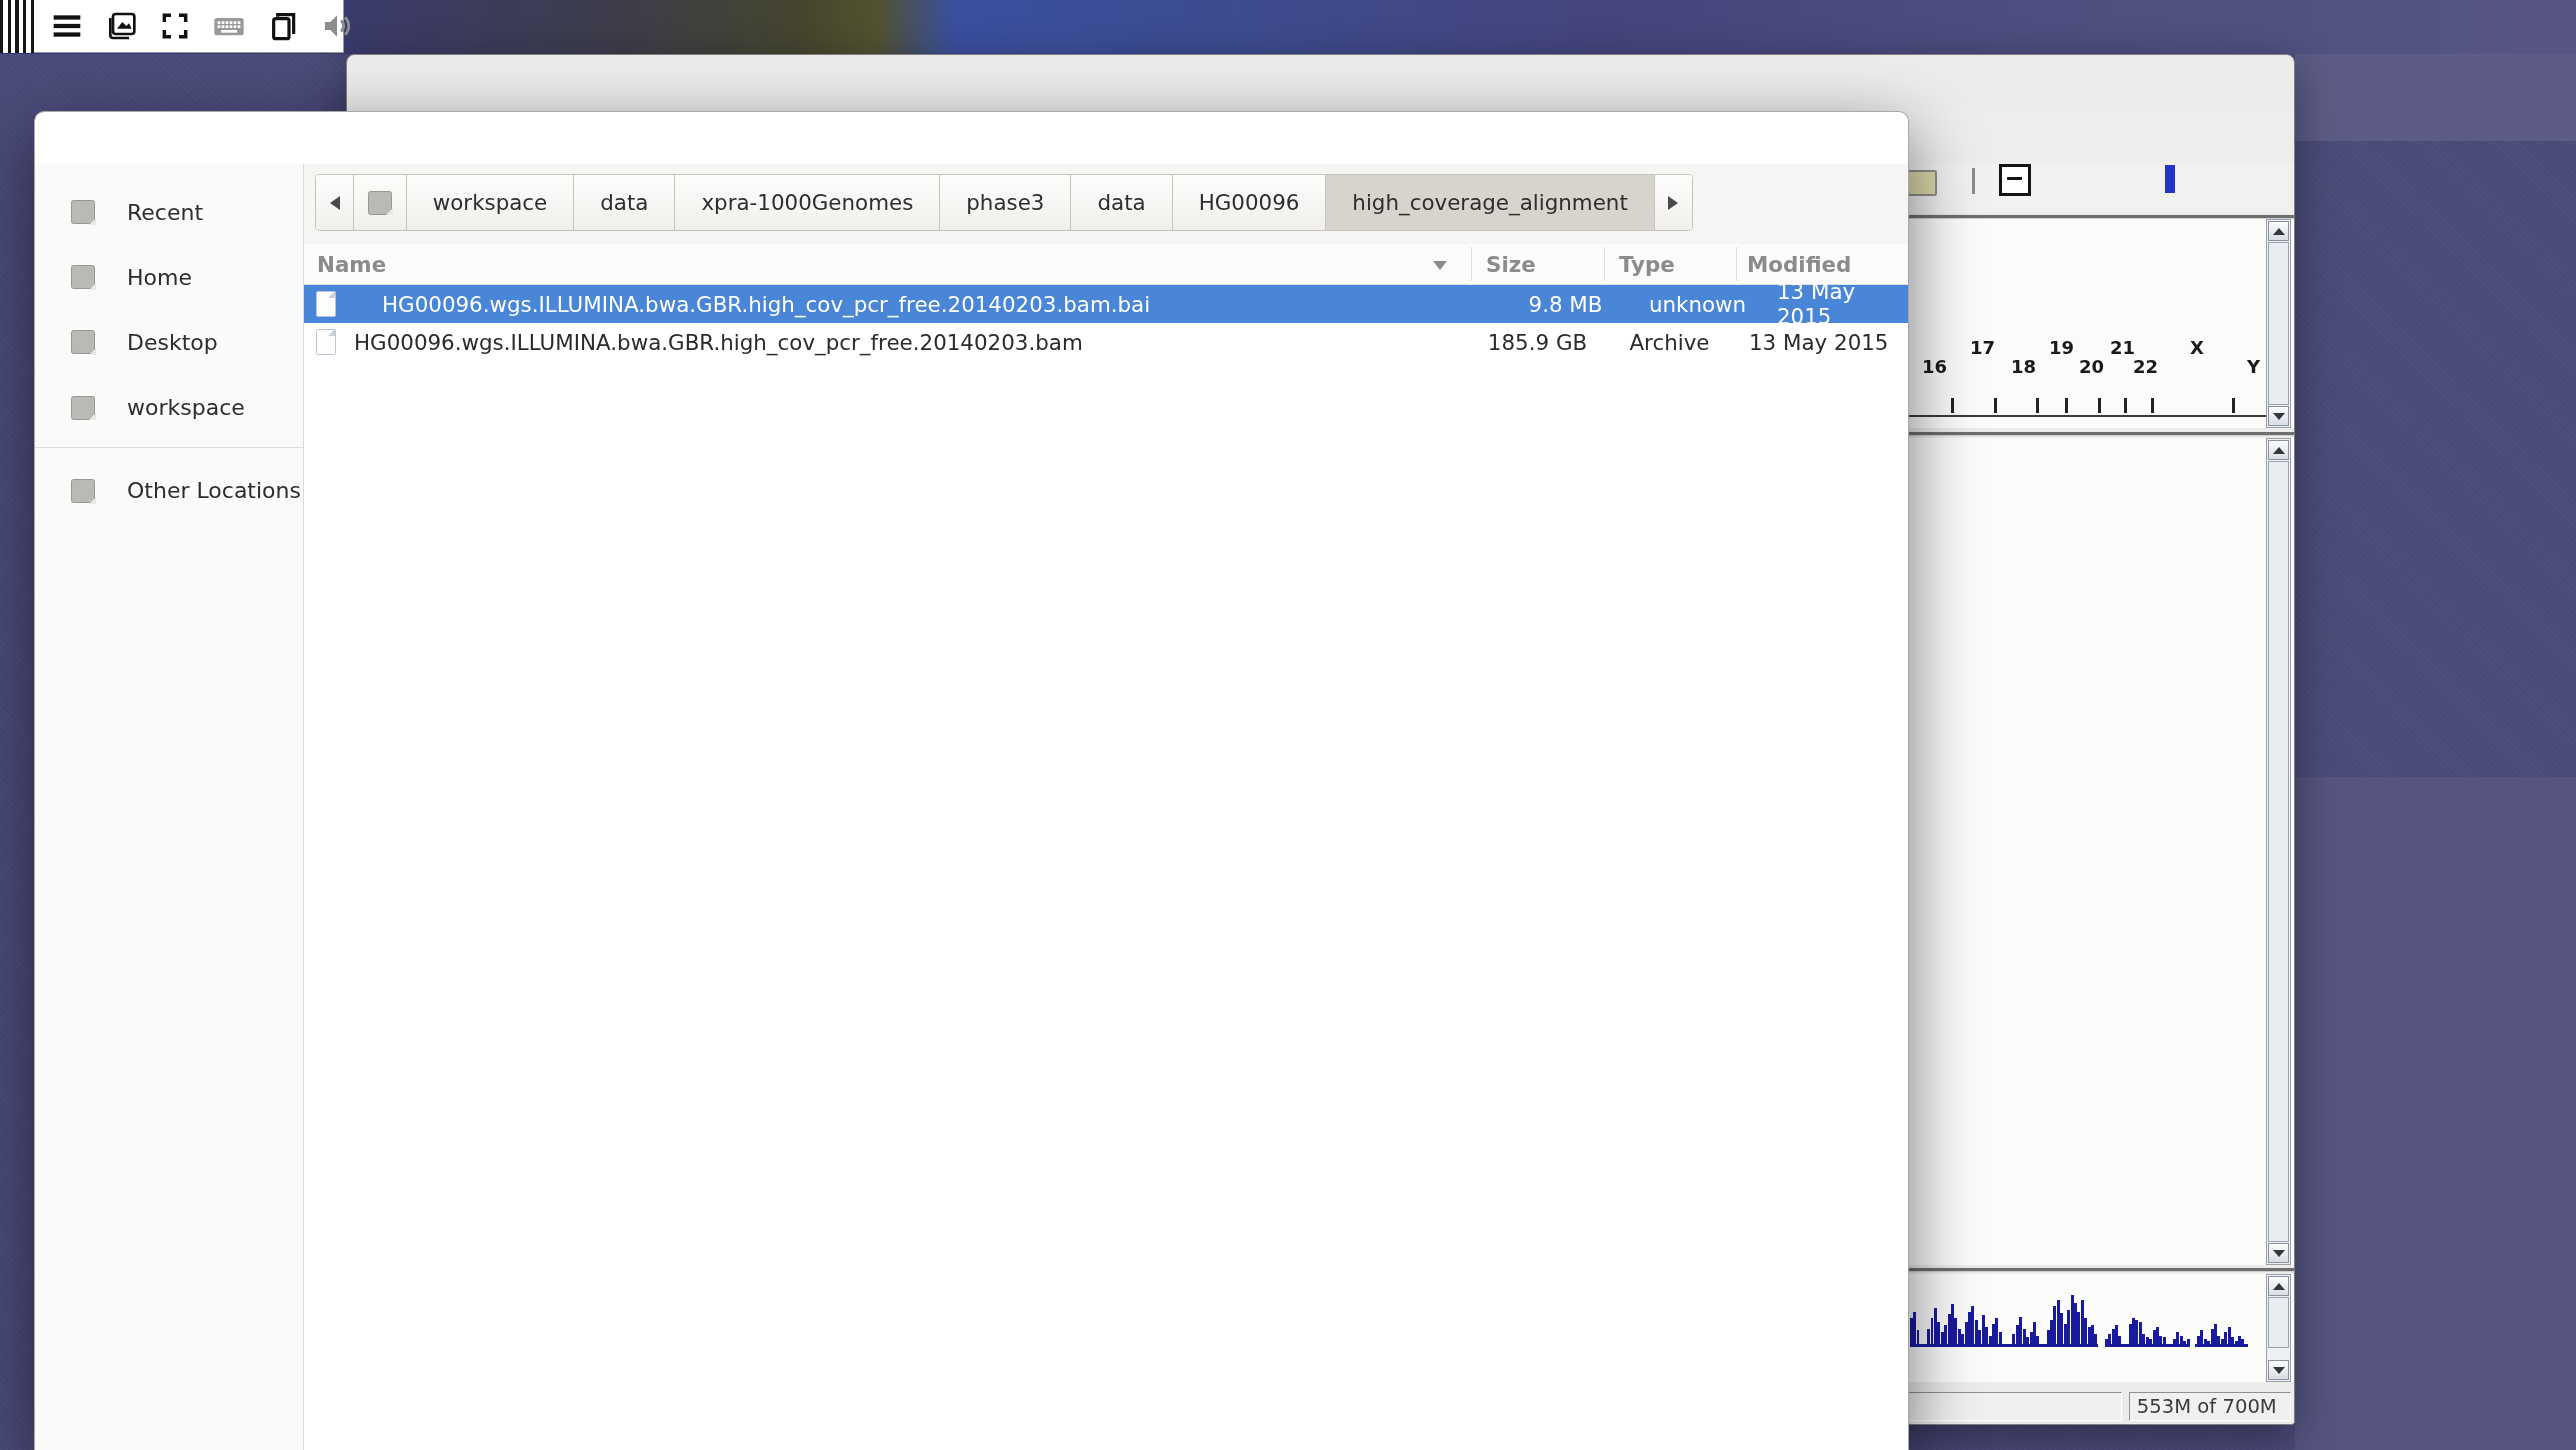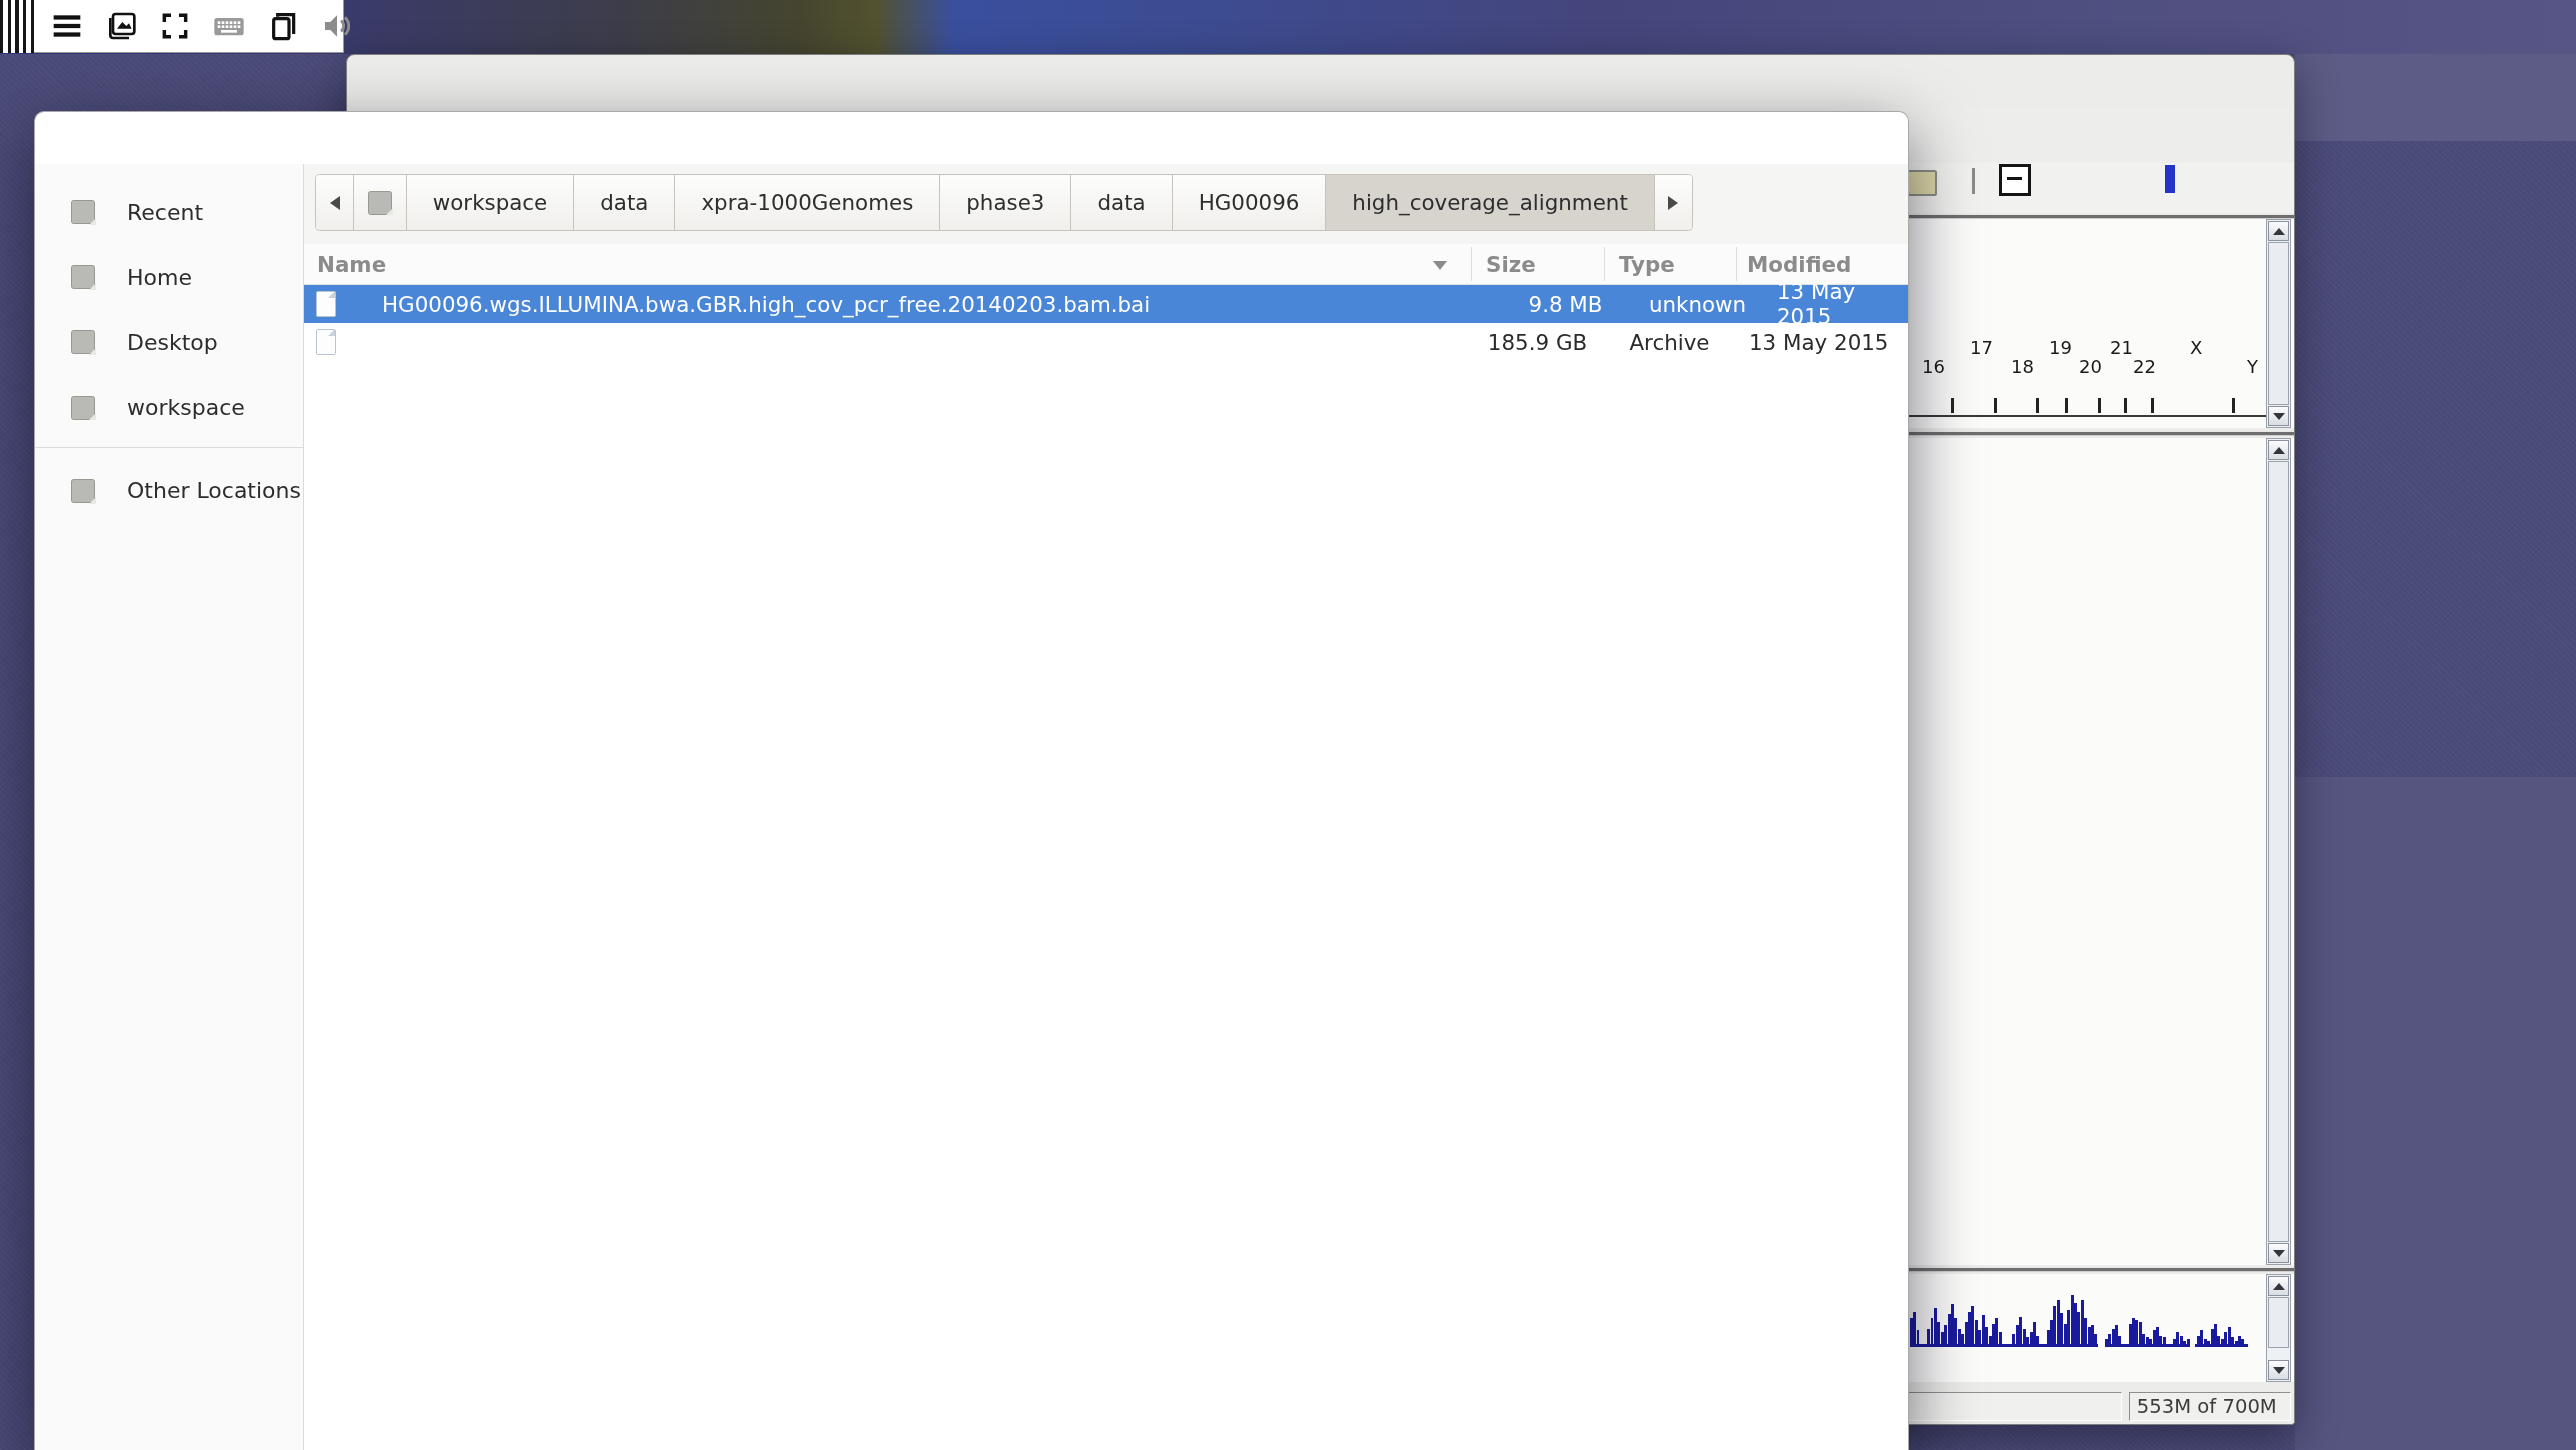--- a/index.html
+++ b/index.html
@@ -58,21 +58,21 @@
   .minus-box { position:absolute; left:1652px; top:0.9px; width:32px; height:32px; background:#fff; border:3.4px solid #141414; }
   .minus-box::after { content:""; position:absolute; left:5.1px; top:10.2px; width:14.5px; height:3.4px; background:#141414; }
   .blue-bar { position:absolute; left:1818px; top:1.7px; width:10.2px; height:28px; background:#2433c8; }
 
   .hdivider { position:absolute; left:0; width:100%; height:5.1px; background:#6e6e6e;
     border-top:0.9px solid #e8e8e8; border-bottom:0.9px solid #cfcfcf; }
   .panel { position:absolute; left:0; width:100%; background:#fbfbfa; }
 
   
   .chrom-wrap { position:absolute; left:1563px; top:118px; width:359px; height:39px; }
-  .chrom { position:absolute; font-size:18px; font-weight:normal; color:#1a1a1a; }
+  .chrom { position:absolute; font-size:18px; font-weight:bold; color:#1a1a1a; }
   .chrom.top { top:0; } .chrom.bot { top:19px; }
   .ticks { position:absolute; left:1563px; top:179px; width:359px; height:15.4px; }
   .tick { position:absolute; top:0; width:2.6px; height:14.5px; background:#222; }
   .ruler-line { position:absolute; left:5.1px; top:196px; width:1915px; height:1.7px; background:#3a3a3a; }
 
   
   .vscroll { position:absolute; left:1919px; width:25px; background:#eef1f4; border:0.9px solid #99a0a9; }
   .sb-btn { position:absolute; left:0.9px; width:21.4px; height:20.5px;
     background:linear-gradient(180deg,#fafbfc,#d9dee4); border:0.9px solid #8a919c; }
   .sb-btn.up { top:0.9px; } .sb-btn.down { bottom:0.9px; }
@@ -425,20 +425,21 @@
         <div id="rows-wrap">
             <div class="ft-row selected" style="top: 41px;">
               <div class="file-icon"></div>
               <div class="cell cell-name">HG00096.wgs.ILLUMINA.bwa.GBR.high_cov_pcr_free.20140203.bam.bai</div>
               <div class="cell cell-size">9.8 MB</div>
               <div class="cell cell-type">unknown</div>
               <div class="cell cell-mod">13 May 2015</div>
             </div>
             <div class="ft-row" style="top: 79px;">
               <div class="file-icon"></div>
+              <div class="cell cell-name">HG00096.wgs.ILLUMINA.bwa.GBR.high_cov_pcr_free.20140203.bam</div>
               <div class="cell cell-size">185.9 GB</div>
               <div class="cell cell-type">Archive</div>
               <div class="cell cell-mod">13 May 2015</div>
             </div>
           </div>
       </div>
     </div>
   </div>
 </div>
 

